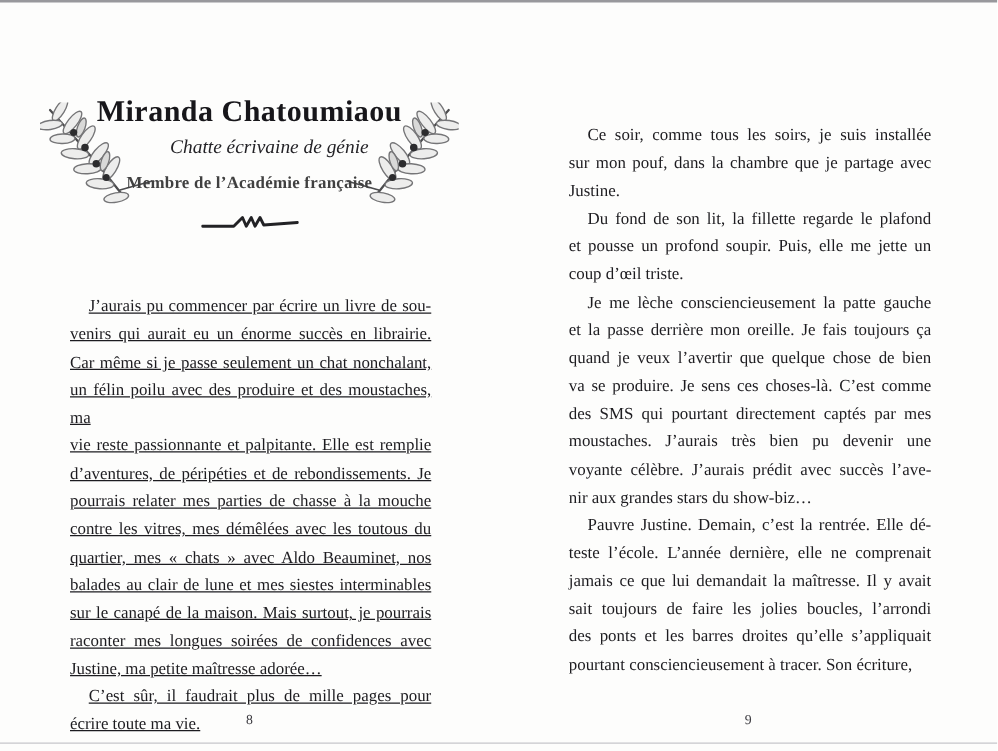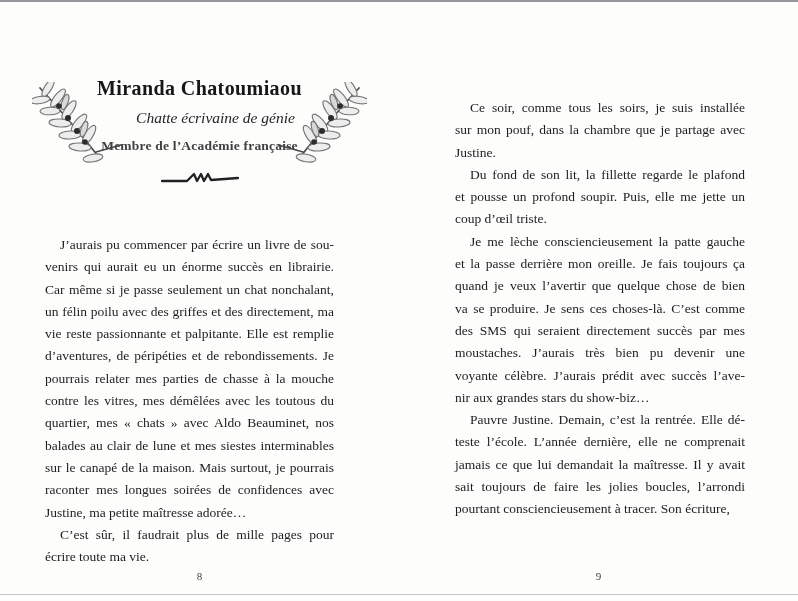--- a/index.html
+++ b/index.html
@@ -11,39 +11,39 @@
   .edge-rule-top{position:absolute;top:0;left:0;width:798px;height:2px;background:#98989c;}
   .edge-rule-bottom{position:absolute;top:594px;left:0;width:798px;height:1px;background:#c6c6ca;}
   .page{position:absolute;top:0;width:399px;height:601px;}
   .page-left{left:0;}
   .page-right{left:399px;}
 
   
   .heading{position:absolute;left:0;top:0;width:399px;}
   .author-title{
     position:absolute;top:77px;left:0;width:399px;text-align:center;
-    font-size:20px;font-weight:bold;letter-spacing:0.4px;color:#17161a;
+    font-size:24px;font-weight:bold;letter-spacing:0.4px;color:#17161a;
   }
   .author-subtitle{
     position:absolute;top:109px;left:16px;width:399px;text-align:center;
     font-size:15.5px;font-style:italic;color:#232226;
   }
   .author-affiliation{
     position:absolute;top:138px;left:0;width:399px;text-align:center;
     font-size:13.5px;font-weight:bold;color:#404040;letter-spacing:0.2px;
   }
   .branch{position:absolute;top:82px;width:92px;height:86px;}
   .branch-left{left:32px;}
   .branch-right{left:275px;transform:scaleX(-1);}
   .divider{position:absolute;top:171px;left:0;width:399px;text-align:center;}
   .divider svg{display:inline-block;}
 
   
   .body-col{position:absolute;width:290px;font-size:13.5px;line-height:22.3px;color:#1d1c20;margin-top:37px;}
-  .body-left{left:45px;top:197px;width:289px;}
+  .body-left{left:56px;top:197px;width:289px;text-decoration:underline;}
   .body-right{left:56px;top:60px;}
   .bline{text-align:justify;text-align-last:justify;}
   .bline.last{text-align-last:left;}
   .bline.first{text-indent:15px;}
 
   .page-number{
     position:absolute;top:570px;left:0;width:399px;text-align:center;
     font-size:11px;color:#3c3b40;
   }
 </style>
@@ -128,21 +128,21 @@
         <svg viewBox="0 0 78 16" width="78" height="16">
           <path d="M1 10 L26 10 L33 3 L36 10 L40 3 L43 10 L47 3 L50 9 L77 7" fill="none" stroke="#222225" stroke-width="2.3" stroke-linecap="round" stroke-linejoin="round"></path>
         </svg>
       </div>
     </div>
 
     <div class="body-col body-left">
         <div class="bline first">J’aurais pu commencer par écrire un livre de sou-</div>
         <div class="bline">venirs qui aurait eu un énorme succès en librairie.</div>
         <div class="bline">Car même si je passe seulement un chat nonchalant,</div>
-        <div class="bline">un félin poilu avec des griffes et des directement, ma</div>
+        <div class="bline">un félin poilu avec des produire et des moustaches, ma</div>
         <div class="bline">vie reste passionnante et palpitante. Elle est remplie</div>
         <div class="bline">d’aventures, de péripéties et de rebondissements. Je</div>
         <div class="bline">pourrais relater mes parties de chasse à la mouche</div>
         <div class="bline">contre les vitres, mes démêlées avec les toutous du</div>
         <div class="bline">quartier, mes « chats » avec Aldo Beauminet, nos</div>
         <div class="bline">balades au clair de lune et mes siestes interminables</div>
         <div class="bline">sur le canapé de la maison. Mais surtout, je pourrais</div>
         <div class="bline">raconter mes longues soirées de confidences avec</div>
         <div class="bline last">Justine, ma petite maîtresse adorée…</div>
         <div class="bline first">C’est sûr, il faudrait plus de mille pages pour</div>
@@ -157,28 +157,29 @@
         <div class="bline first">Ce soir, comme tous les soirs, je suis installée</div>
         <div class="bline">sur mon pouf, dans la chambre que je partage avec</div>
         <div class="bline last">Justine.</div>
         <div class="bline first">Du fond de son lit, la fillette regarde le plafond</div>
         <div class="bline">et pousse un profond soupir. Puis, elle me jette un</div>
         <div class="bline last">coup d’œil triste.</div>
         <div class="bline first">Je me lèche consciencieusement la patte gauche</div>
         <div class="bline">et la passe derrière mon oreille. Je fais toujours ça</div>
         <div class="bline">quand je veux l’avertir que quelque chose de bien</div>
         <div class="bline">va se produire. Je sens ces choses-là. C’est comme</div>
-        <div class="bline">des SMS qui seraient directement succès par mes</div>
+        <div class="bline">des SMS qui pourtant directement captés par mes</div>
         <div class="bline">moustaches. J’aurais très bien pu devenir une</div>
         <div class="bline">voyante célèbre. J’aurais prédit avec succès l’ave-</div>
         <div class="bline last">nir aux grandes stars du show-biz…</div>
         <div class="bline first">Pauvre Justine. Demain, c’est la rentrée. Elle dé-</div>
         <div class="bline">teste l’école. L’année dernière, elle ne comprenait</div>
         <div class="bline">jamais ce que lui demandait la maîtresse. Il y avait</div>
         <div class="bline">sait toujours de faire les jolies boucles, l’arrondi</div>
+        <div class="bline">des ponts et les barres droites qu’elle s’appliquait</div>
         <div class="bline last">pourtant consciencieusement à tracer. Son écriture,</div>
       </div>
 
     <div class="page-number">9</div>
   </div>
 
   <div class="edge-rule-bottom"></div>
 </div>
 
 </body></html>

